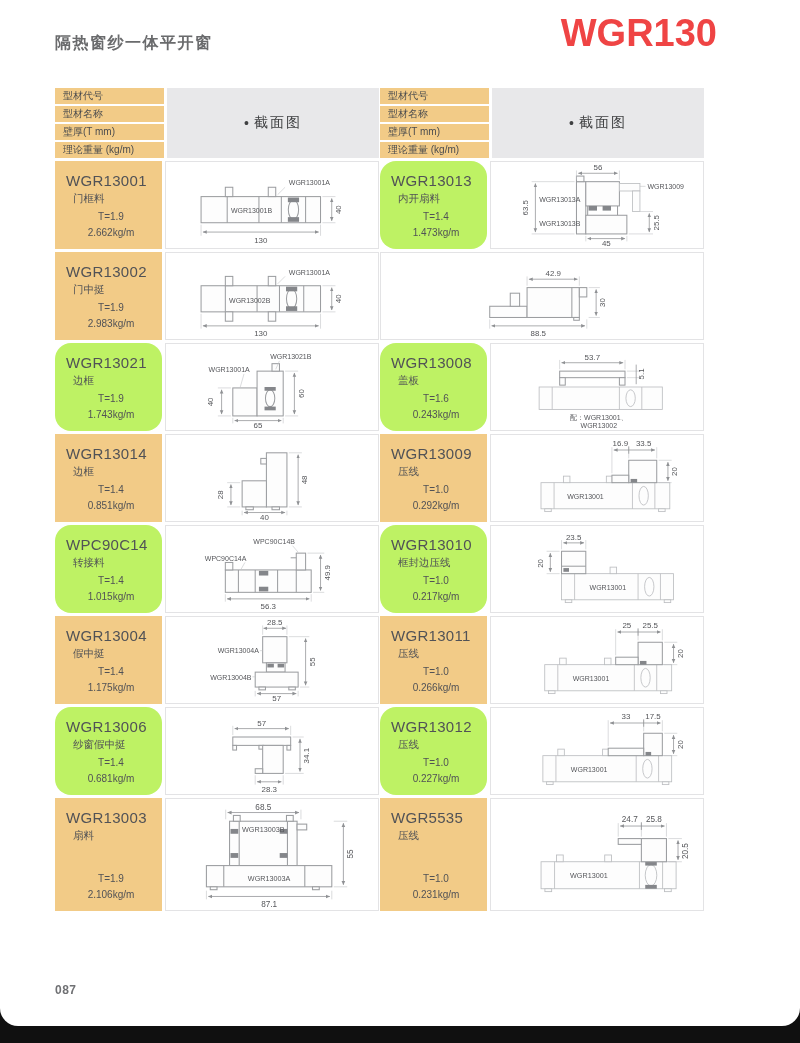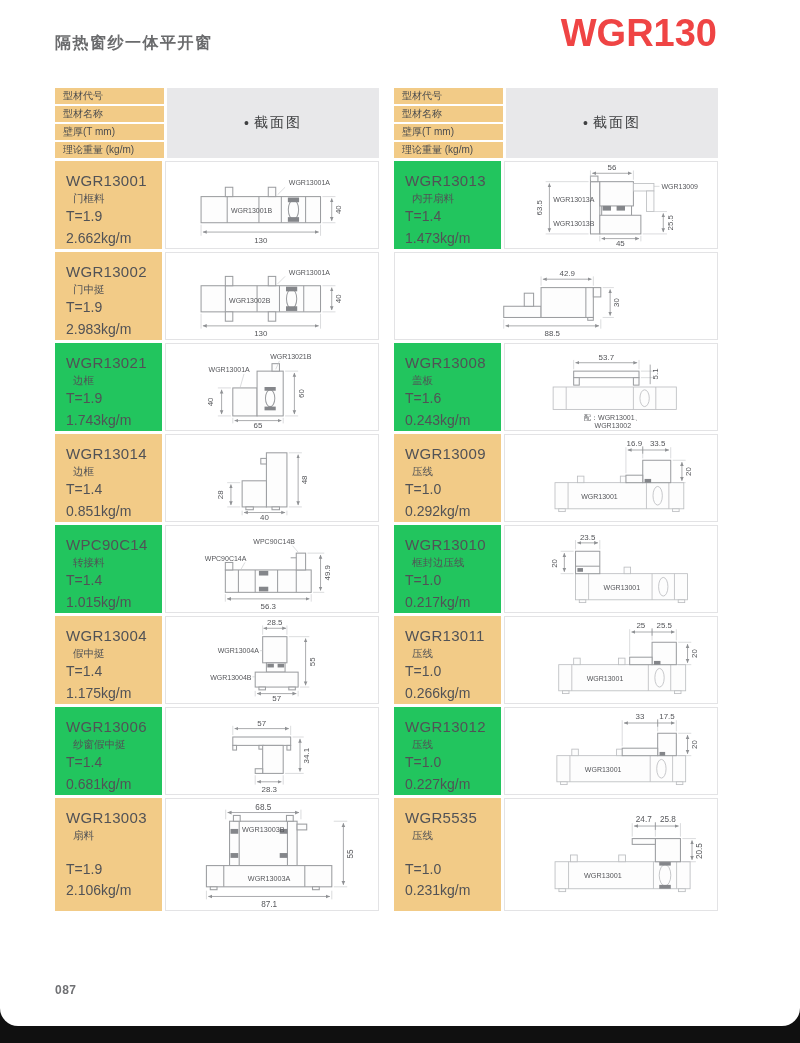--- a/index.html
+++ b/index.html
@@ -4,38 +4,38 @@
 <style>
   html,body{margin:0;padding:0}
   body{width:800px;height:1043px;background:#101010;position:relative;overflow:hidden;
        font-family:"Liberation Sans","DejaVu Sans",sans-serif;}
   .page{position:absolute;top:0;left:0;width:800px;height:1026px;background:#ffffff;
         border-radius:0 0 18px 18px;}
   .page-title{position:absolute;left:55px;top:33px;font-size:16px;font-weight:600;
         color:#6a6b6d;letter-spacing:1.5px;}
   .model{position:absolute;right:83px;top:12px;font-size:38px;font-weight:bold;
         color:#ef4444;letter-spacing:0px;}
-  .tables{position:absolute;top:88px;left:55px;display:flex;gap:15px;}
+  .tables{position:absolute;top:88px;left:55px;display:flex;gap:1px;}
   .table{width:324px;}
   .thead{display:flex;gap:3px;margin-bottom:3px;height:70px;}
   .thead-left{width:109px;display:flex;flex-direction:column;gap:2px;}
   .hcell{flex:1;background:#f2cb87;font-size:10px;color:#4b4c4e;display:flex;
         align-items:center;padding-left:8px;}
   .seccell{flex:1;background:#e8e8ea;display:flex;align-items:center;justify-content:center;
         font-size:14px;color:#3f4042;letter-spacing:2px;}
   .seccell .dot{margin-right:5px;letter-spacing:0;}
   .row{display:flex;gap:3px;margin-bottom:3px;height:88px;}
   .row.tall{height:113px;}
   .lcell{width:109px;box-sizing:border-box;padding:11px 6px 9px 11px;display:flex;
         flex-direction:column;}
   .orange{background:#f2cb87;}
-  .gray{background:#22c55e;}
+  .gray{background:#bef264;border-radius:16px;}
   .code{font-size:15px;color:#515256;letter-spacing:.3px;}
   .pname{font-size:10.5px;color:#515256;margin-top:3px;margin-left:7px;}
-  .spec{margin-top:auto;font-size:14px;color:#515256;line-height:1.55;}
+  .spec{margin-top:auto;font-size:10px;color:#515256;line-height:1.55;text-align:center;}
   .dcell{flex:1;background:#fff;border:1px solid #e3e3e5;box-sizing:border-box;
         display:flex;align-items:center;justify-content:center;}
   .dcell svg{display:block;}
   .page-num{position:absolute;left:55px;top:983px;font-size:12px;font-weight:bold;
         color:#707174;letter-spacing:.5px;}
   
   svg .pf{fill:#fdfdfd;stroke:#9b9da0;stroke-width:1.1;}
   svg .pf2{fill:#fdfdfd;stroke:#bcbec1;stroke-width:0.9;}
   svg .dk{fill:#84868a;stroke:none;}
   svg .dim{stroke:#8f9194;stroke-width:0.8;fill:none;}

